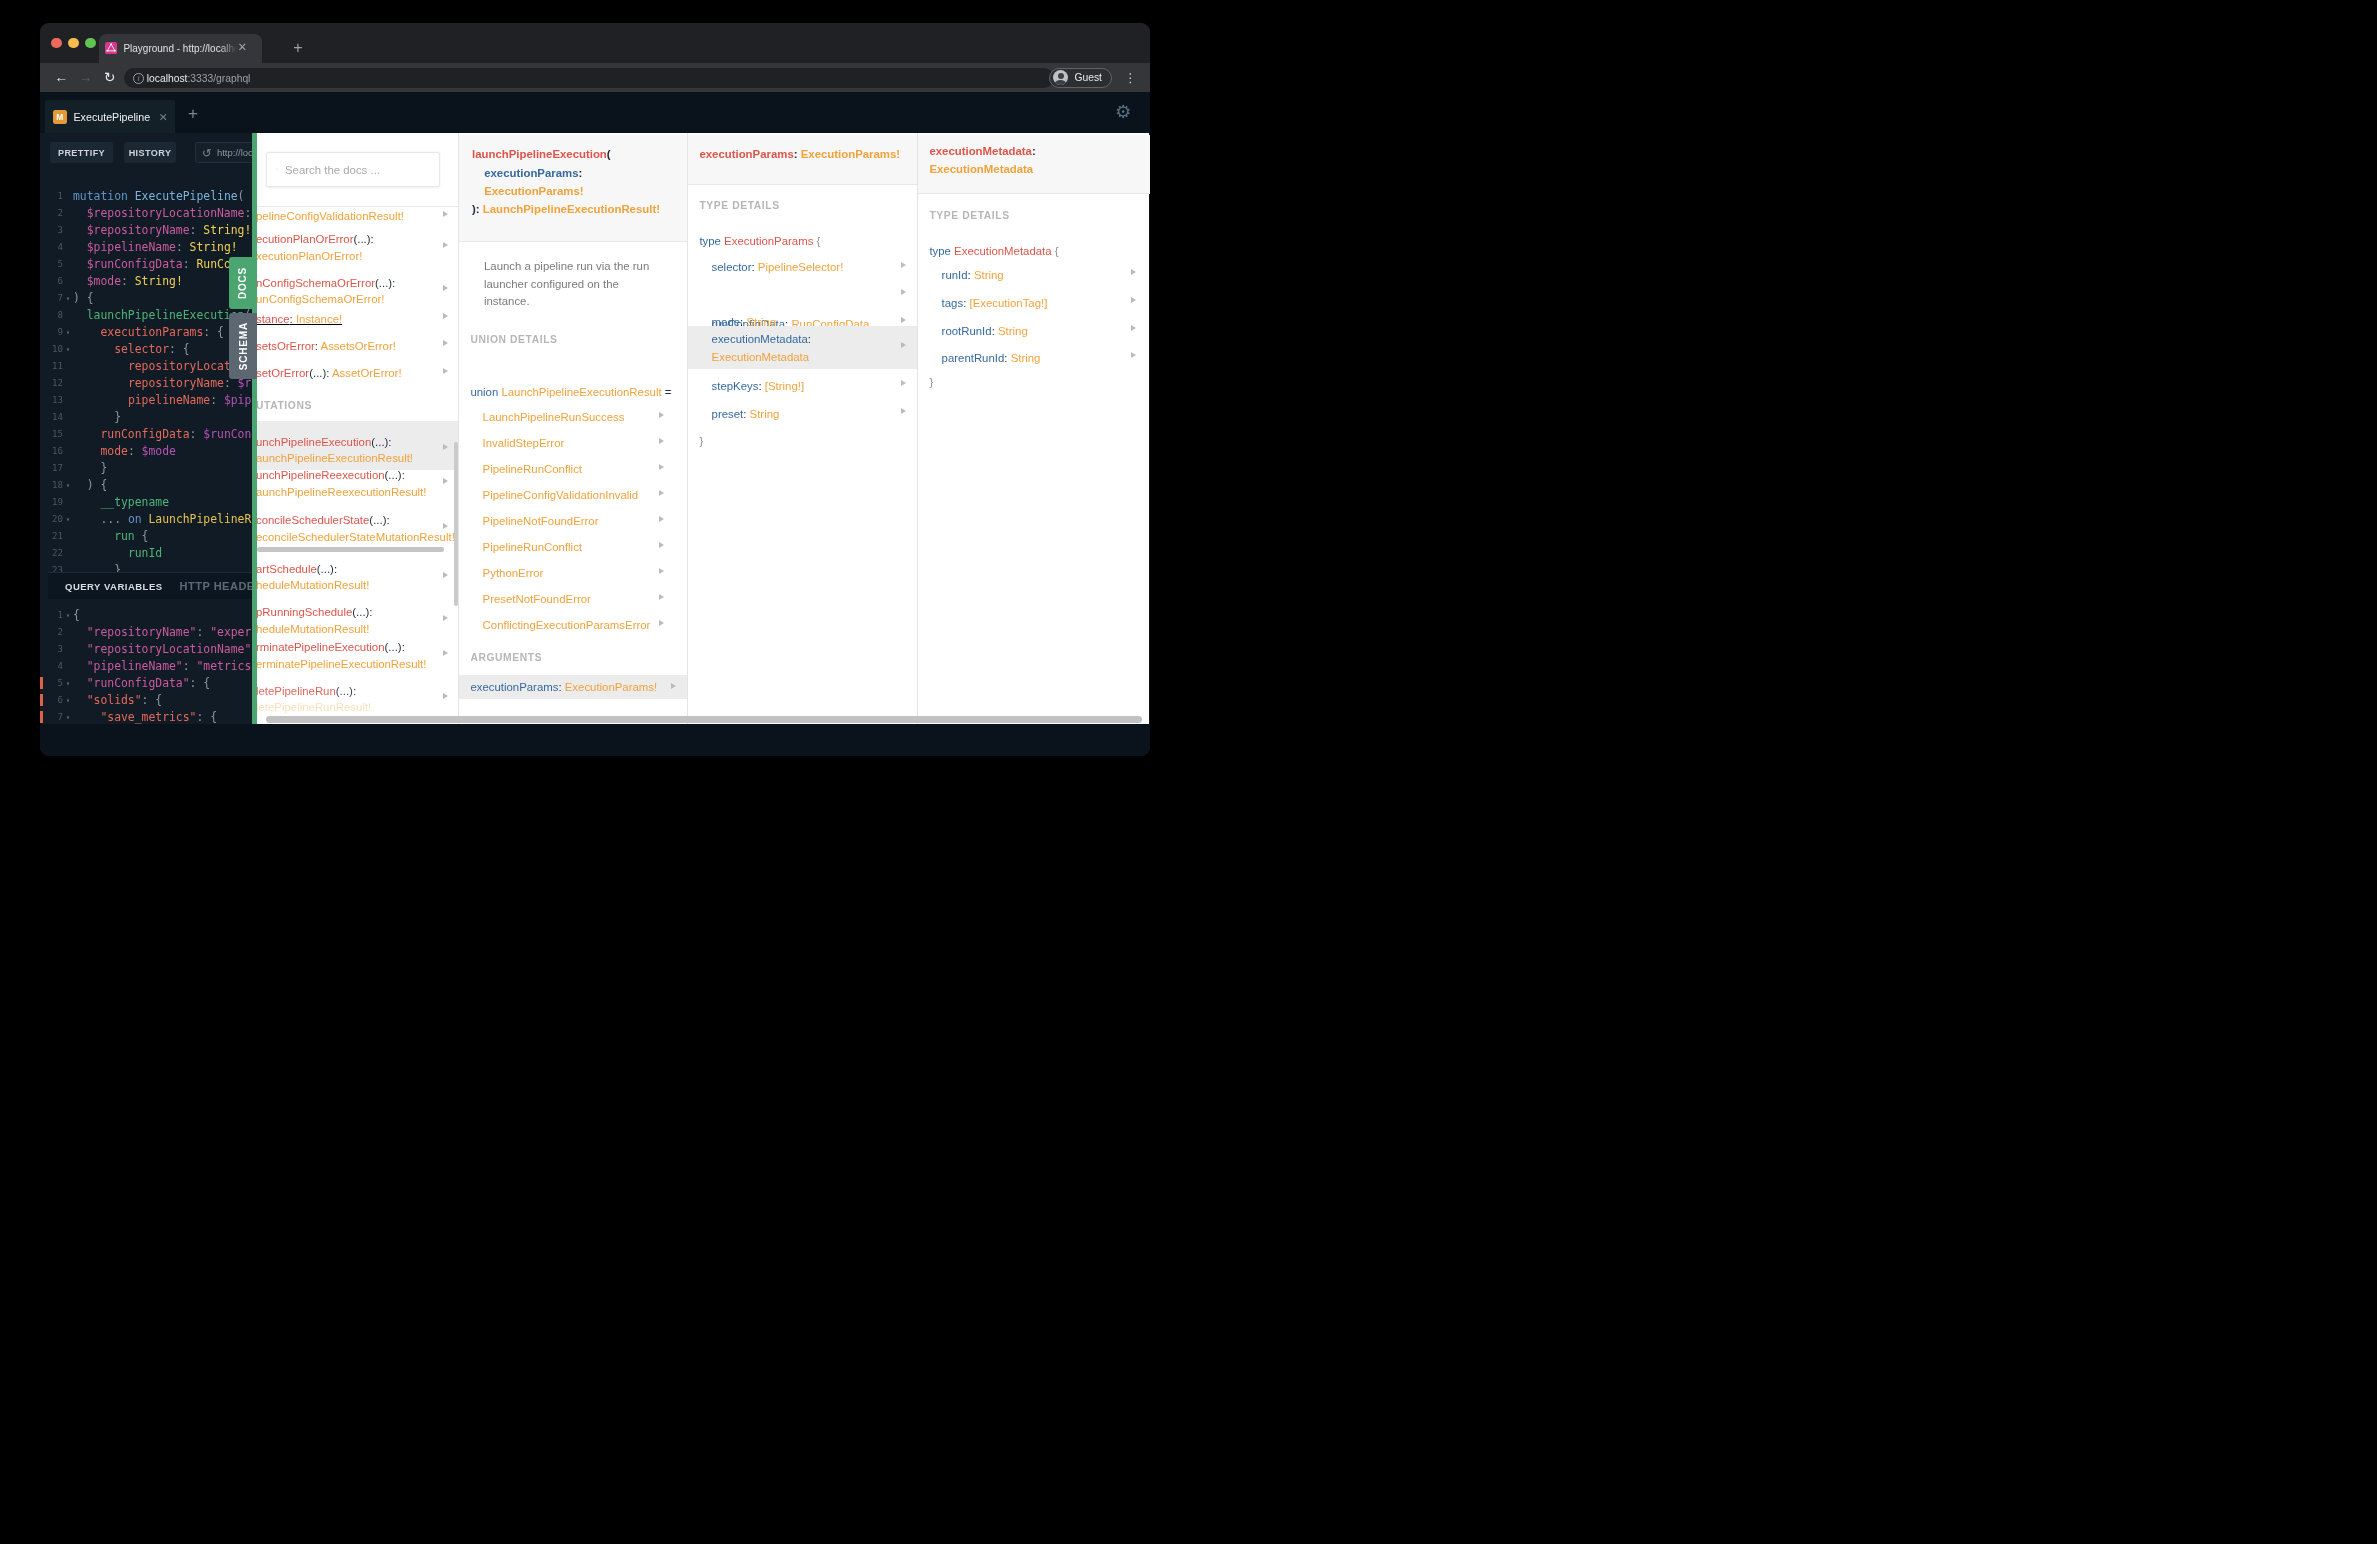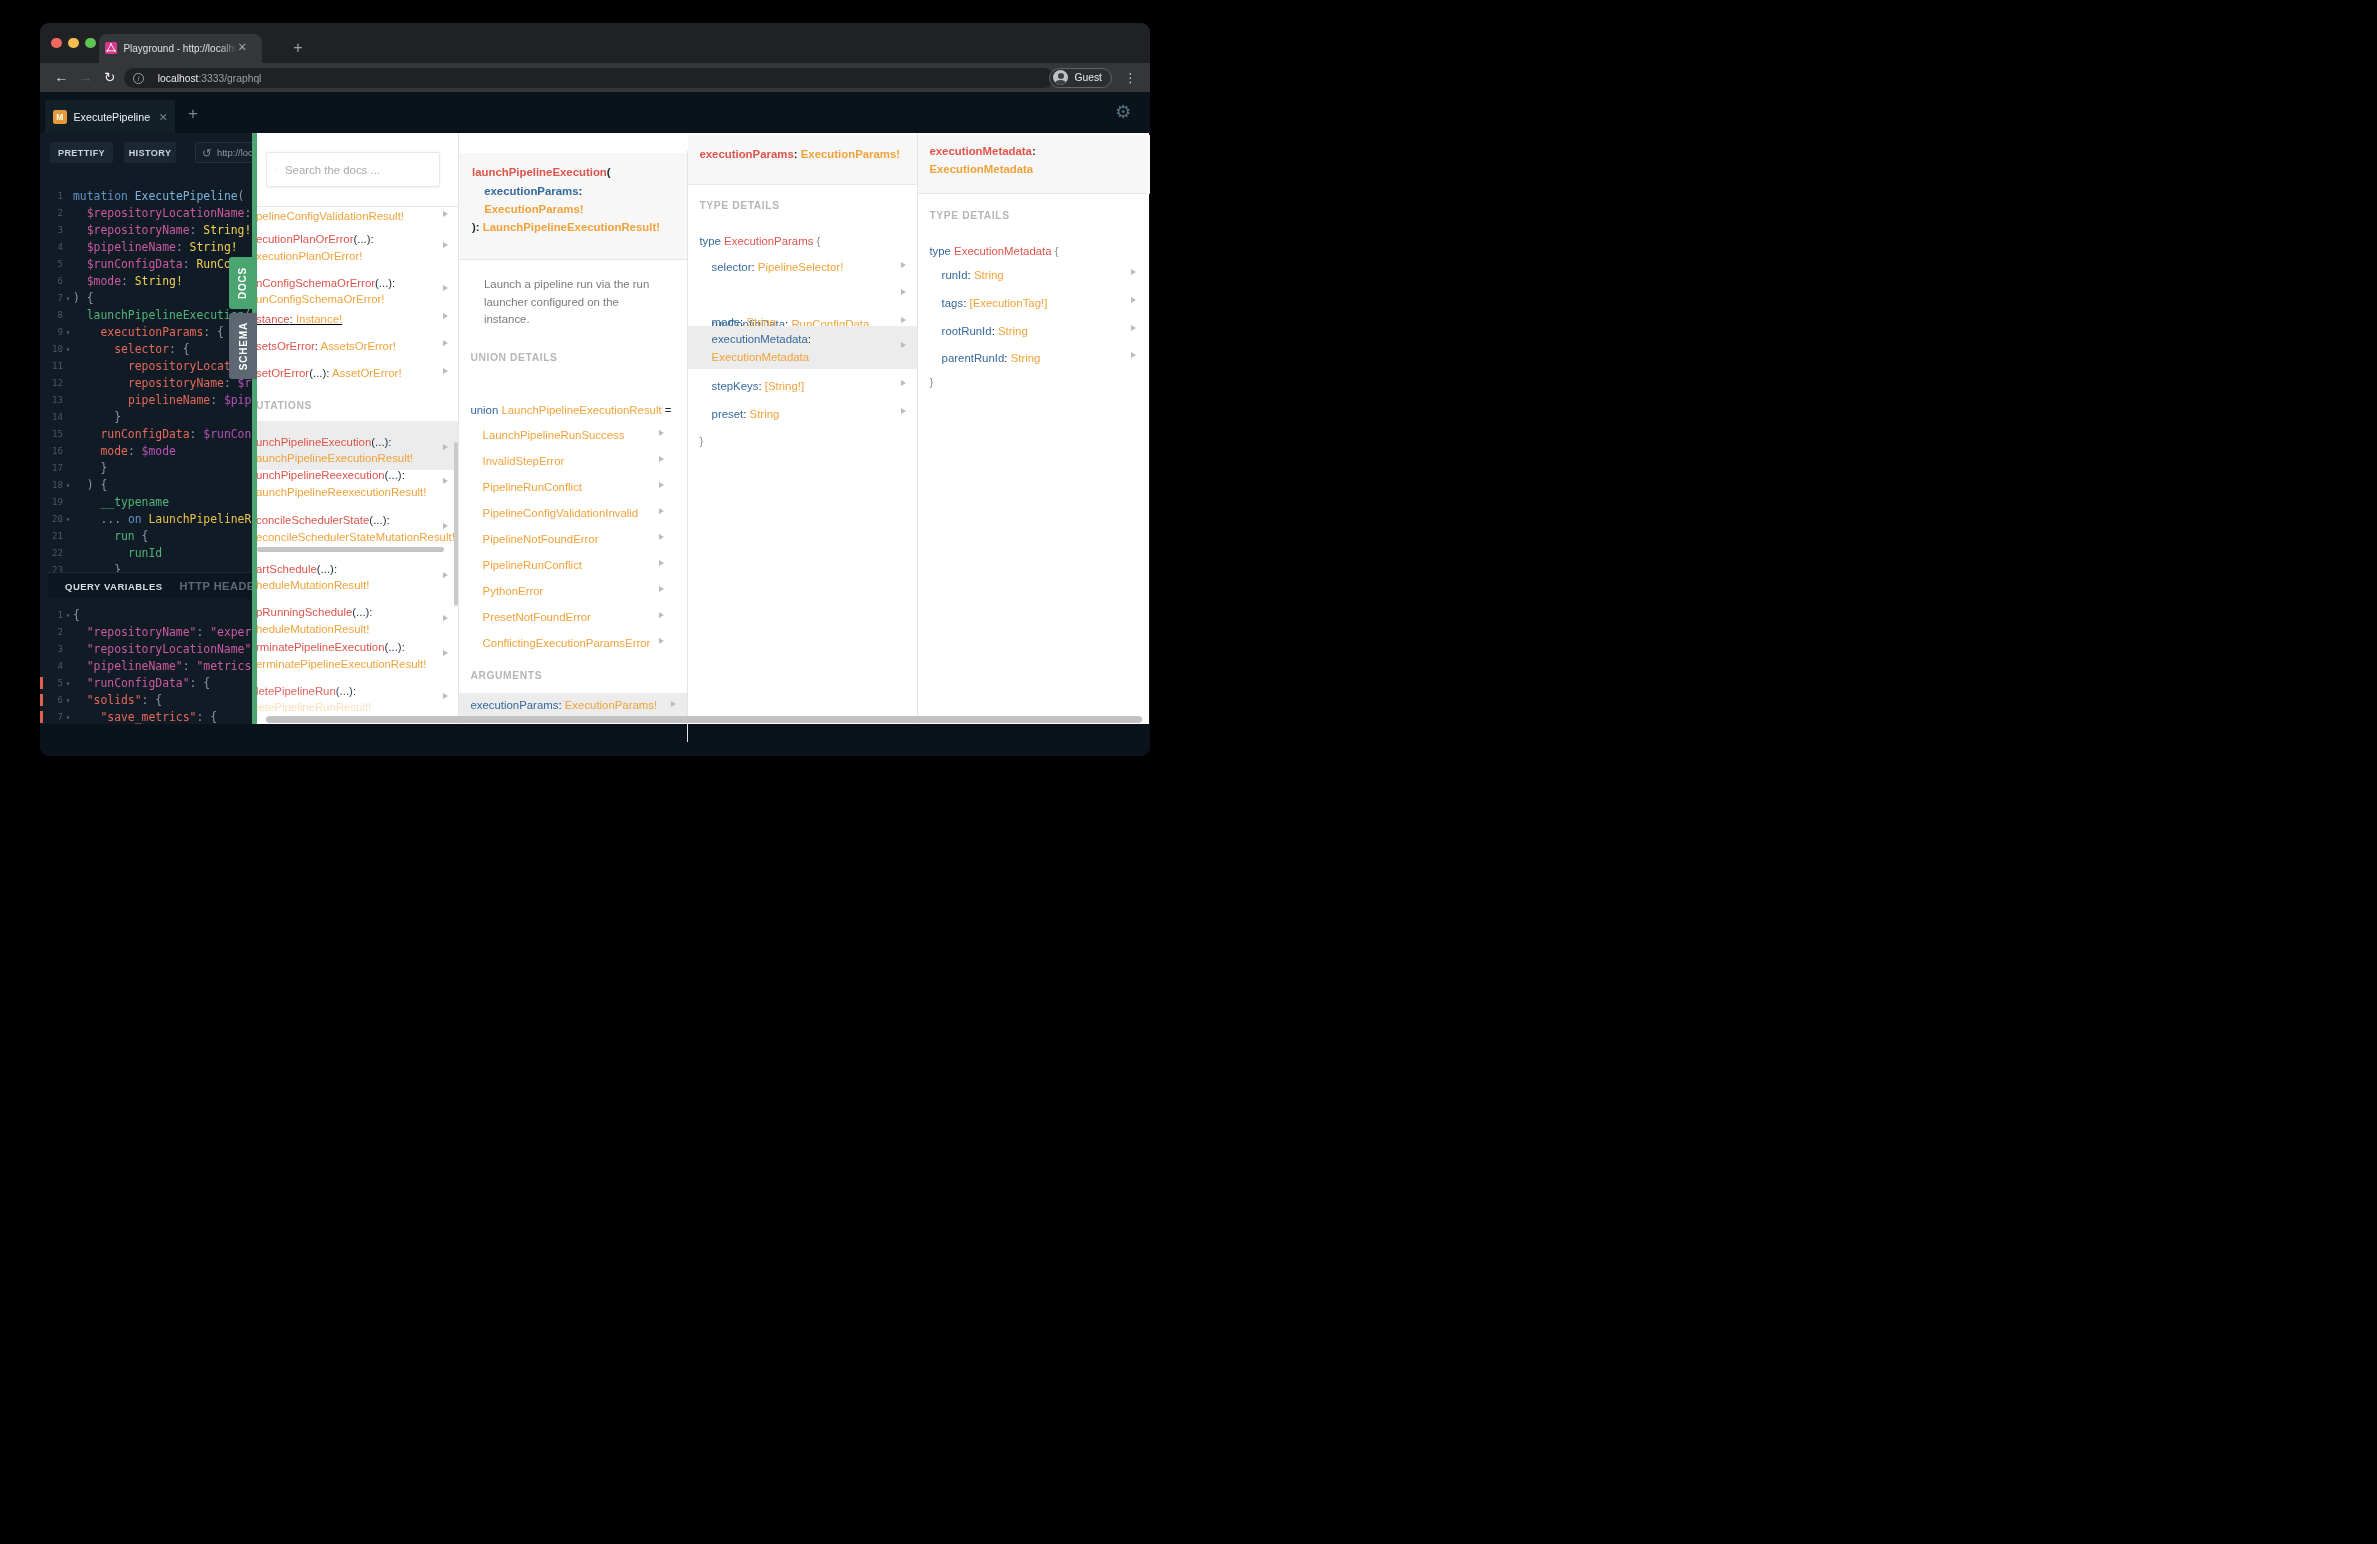--- a/index.html
+++ b/index.html
@@ -17,21 +17,21 @@
     width:114px; -webkit-mask-image:linear-gradient(90deg,#000 85%,transparent); mask-image:linear-gradient(90deg,#000 85%,transparent);}
   .xicon { color:#9aa0a6; font-size:11.4px; line-height:1; cursor:default; }
   #newtab { position:absolute; left:248px; top:15.2px; width:20px; height:20px; color:#9aa0a6;
     font-size:16px; text-align:center; line-height:19px; }
   #navrow { position:absolute; left:0; top:40px; width:100%; height:29px; background:#35363a; }
   .navbtn { position:absolute; top:3.8px; width:21.3px; height:21.3px; text-align:center; line-height:21.3px; font-size:13.7px; }
   #urlpill { position:absolute; left:84px; top:5.3px; width:930px; height:20px; background:#202124;
     border-radius:10px; display:flex; align-items:center; padding:0 9.1px; }
   .info-i { width:10.7px; height:10.7px; border:1.1px solid #9aa0a6; border-radius:50%; color:#9aa0a6;
     font-size:6.9px; display:flex; align-items:center; justify-content:center; font-style:italic; }
-  #urlpill .host { color:#e8eaed; font-size:10.3px; margin-left:14px; }
+  #urlpill .host { color:#e8eaed; font-size:10.3px; margin-left:3px; }
   #urlpill .path { color:#9aa0a6; font-size:10.3px; }
   #guest { position:absolute; right:38px; top:4.6px; height:20.6px; border:0.8px solid #5f6368;
     background:#2d2e31; border-radius:10.7px; display:flex; align-items:center; padding:0 9.1px 0 3px; }
   .avatar { width:15.2px; height:15.2px; border-radius:50%; background:#bdc1c6; position:relative; overflow:hidden; }
   .avatar .head { position:absolute; left:4.6px; top:3px; width:6.1px; height:6.1px; border-radius:50%; background:#3c4043; }
   .avatar .body { position:absolute; left:2.3px; top:10px; width:10.7px; height:6.1px; border-radius:50%; background:#3c4043; }
   #guest .glabel { color:#e8eaed; font-size:10.3px; margin-left:6.1px; }
   #kebab { position:absolute; right:13.7px; top:7.6px; color:#cfd3d7; font-size:12.2px; }
 
   
@@ -79,21 +79,21 @@
     display:flex; align-items:center; justify-content:center; color:#fff; font-weight:bold;
     font-size:10px; letter-spacing:0.8px; }
   .sidetab span { writing-mode:vertical-rl; transform:rotate(180deg); }
   #docstab { top:124px; height:52px; background:#4ba571; }
   #schematab { top:180px; height:66px; background:#5d6771; width:28px; }
 
   
   #docs { position:absolute; left:216px; top:0; width:893px; height:591px; background:#fff; }
   .col { position:absolute; top:0; height:591px; overflow:hidden; }
   #col1 { left:0; width:203px; border-right:0.8px solid #e4e4e4; }
-  #col2 { left:203px; width:229px; border-right:0.8px solid #e4e4e4;margin-top:18px; }
+  #col2 { left:203px; width:229px; border-right:0.8px solid #e4e4e4; }
   #col3 { left:432px; width:230px; border-right:0.8px solid #e4e4e4; }
   #col4 { left:662px; width:232px; }
   .d-red{color:#dd544b} .d-or{color:#f0a23a} .d-bl{color:#35699e} .d-dk{color:#1c2b3a} .d-gy{color:#8e8e8e}
   .docline { position:absolute; white-space:nowrap; font-size:11.4px; line-height:16px; }
   .sectionlabel { position:absolute; color:#b6b6b6; font-weight:bold; font-size:10.3px; letter-spacing:0.6px; }
   .hlblock { position:absolute; left:0; right:0; background:#ececec; }
   .chev { position:absolute; width:0; height:0; border-top:3.8px solid transparent;
     border-bottom:3.8px solid transparent; border-left:5.3px solid #bbb; }
   #searchbox { position:absolute; left:10px; top:19px; width:174px; height:35px; border:0.8px solid #e8e8e8;
     border-radius:2.3px; background:#fff; box-shadow:0 0.8px 2.3px rgba(0,0,0,.07); display:flex; align-items:center; }

